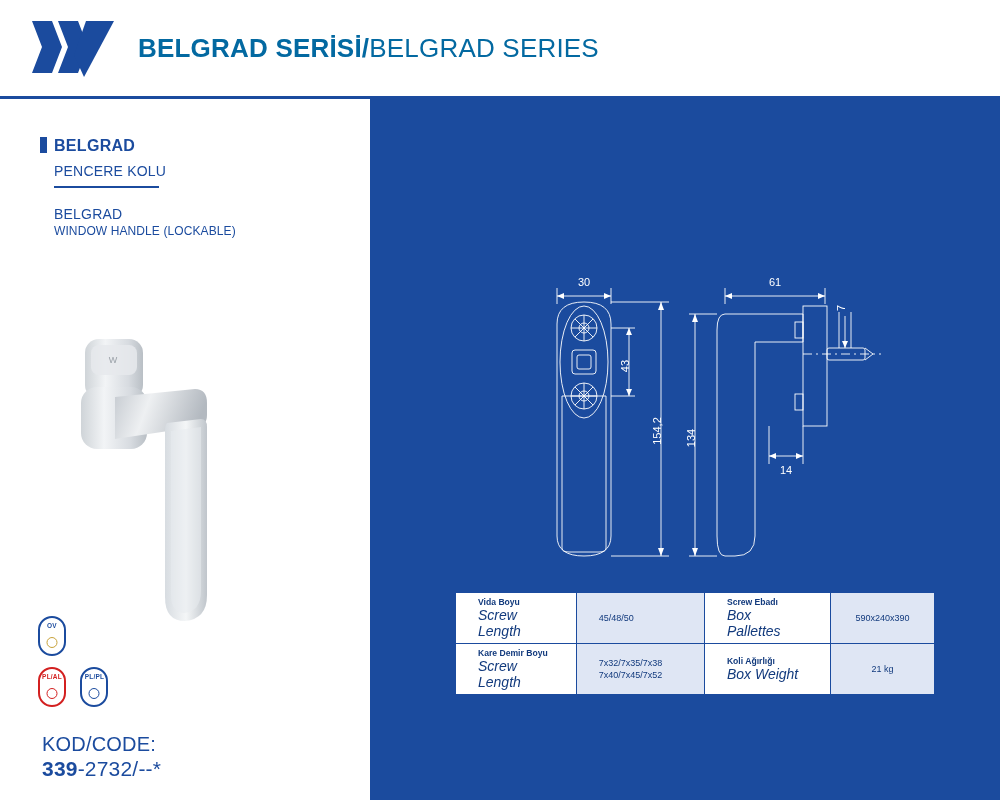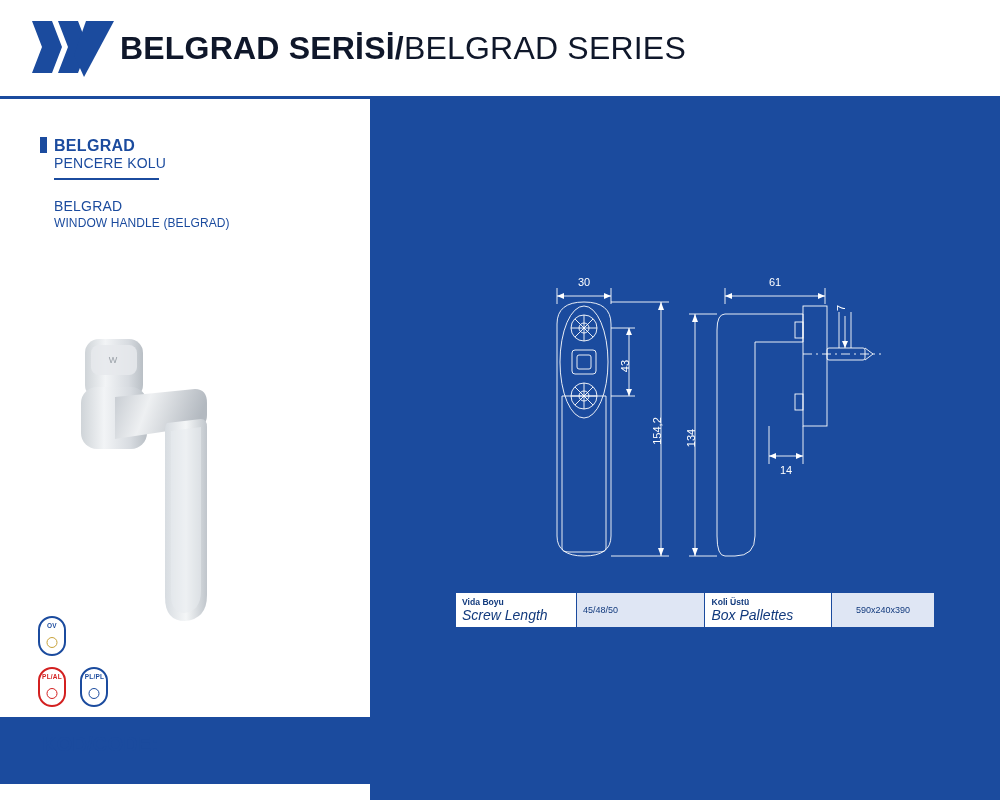--- a/index.html
+++ b/index.html
@@ -13,31 +13,32 @@
   }
 
   
   .header {
     position:absolute; left:0; top:0; width:1000px; height:96px;
     background:#ffffff;
     display:flex; align-items:center;
   }
   .logo-wrap { margin-left:28px; width:92px; height:62px; position:relative; }
   .header-title {
-    font-size:32px;
+    margin-left:18px;
+    font-size:26px;
     letter-spacing:0.2px;
     white-space:nowrap;
-    color:#0f172a;
+    color:#0369a1;
   }
   .header-title .tr { font-weight:bold; }
   .header-title .en { font-weight:normal; }
 
   
   .left-panel {
-    position:absolute; left:0; top:99px; width:370px; height:618px;
+    position:absolute; left:0; top:99px; width:370px; height:701px;
     background:#ffffff;
   }
   .right-panel {
     position:absolute; left:373px; top:99px; width:627px; height:701px;
     background:#1b4b9e;
   }
   .footer-strip {
     position:absolute; left:0; top:784px; width:1000px; height:16px;
     background:#1b4b9e;
   }
@@ -50,21 +51,21 @@
   .title-block { position:absolute; left:40px; top:38px; }
   .tick {
     display:inline-block; width:7px; height:16px; background:#1b4b9e;
     vertical-align:-2px; margin-right:7px;
   }
   .name-tr {
     font-size:16px; font-weight:bold; color:#1b4b9e; letter-spacing:0.3px;
     display:inline-block;
   }
   .sub-tr {
-    font-size:14px; color:#1b4b9e; margin-top:0; margin-left:14px;
+    font-size:14px; color:#1b4b9e; margin-top:8px; margin-left:14px;
     letter-spacing:0.2px;
   }
   .rule {
     width:105px; height:1.5px; background:#1b4b9e; margin:7px 0 0 14px;
   }
   .name-en {
     font-size:14px; color:#1b4b9e; margin-top:18px; margin-left:14px;
     letter-spacing:0.2px;
   }
   .sub-en {
@@ -95,40 +96,40 @@
   .chip.red .code { color:#d32020; }
   .chip.red .dot { border:1.5px solid #d32020; background:#ffffff; }
   .chip.blue { border-color:#1b4b9e; }
   .chip.blue .code { color:#1b4b9e; }
   .chip.blue .dot { border:1.5px solid #1b4b9e; background:#ffffff; }
   .chip.gold .dot { border:1.5px solid #c8a23a; background:#ffffff; }
   .chips-row2 { position:absolute; left:38px; top:568px; }
 
   
   .code-block { position:absolute; left:42px; top:634px; }
-  .kod-label { font-size:20px; font-weight:bold; color:#1b4b9e; letter-spacing:0.2px; }
+  .kod-label { font-size:20px; font-weight:normal; color:#1b4b9e; letter-spacing:0.2px; }
   .kod-value { font-size:21px; color:#1b4b9e; margin-top:1px; letter-spacing:0.2px; }
   .kod-value b { font-weight:bold; }
   .code-rule { width:228px; height:1.5px; background:#1b4b9e; margin-top:9px; }
 
   
   .drawing { position:absolute; left:373px; top:116px; width:627px; height:480px; }
   .drawing svg { display:block; }
 
   
   .spec-table {
     position:absolute; left:455px; top:592px; width:480px;
     border-collapse:collapse;
     background:#ffffff;
     font-size:8.5px;
     color:#123a7d;
   }
   .spec-table td {
     border:1px solid #1b4b9e;
-    padding:4px 6px;
+    padding:4px 22px;
     vertical-align:middle;
   }
   .spec-table tr { height:30px; }
   .lbl-tr { font-weight:bold; font-size:8.6px; display:block; color:#123a7d; }
   .lbl-en { font-style:italic; font-size:14px; display:block; color:#123a7d; }
   .c-label { width:115px; background:#ffffff; }
   .c-val { width:122px; text-align:left; background:#dfe6f4; font-size:9px; }
   .c-label2 { width:120px; background:#ffffff; }
   .c-val2 { width:98px; text-align:center; background:#dfe6f4; font-size:9px; }
   .val-multi { line-height:1.35; }
@@ -153,21 +154,21 @@
 
 <div class="left-panel">
 
   <div class="title-block">
     <div>
       <span class="tick"></span><span class="name-tr">BELGRAD</span>
     </div>
     <div class="sub-tr">PENCERE KOLU</div>
     <div class="rule"></div>
     <div class="name-en">BELGRAD</div>
-    <div class="sub-en">WINDOW HANDLE (BELGRAD)</div>
+    <div class="sub-en">WINDOW HANDLE (LOCKABLE)</div>
   </div>
 
   <div class="product-img">
     <svg width="230" height="340" viewBox="0 0 230 340">
       <defs>
         <linearGradient id="g1" x1="0" y1="0" x2="1" y2="0">
           <stop offset="0%" stop-color="#cfd4d8"></stop>
           <stop offset="35%" stop-color="#f2f4f6"></stop>
           <stop offset="75%" stop-color="#d7dbe0"></stop>
           <stop offset="100%" stop-color="#b9bfc5"></stop>
@@ -211,20 +212,23 @@
     <div class="chip blue">
       <span class="code">PL/PL</span>
       <span class="dot"></span>
     </div>
   </div>
 
   <div class="code-block">
     <div class="kod-label">
       <span>KOD</span><span>/</span><span>CODE:</span>
     </div>
+    <div class="kod-value">
+      <b>339</b><span>-2732/--*</span>
+    </div>
     <div class="code-rule"></div>
 
   </div>
 </div>
 
 <div class="right-panel"></div>
 
 <div class="drawing">
   <svg width="627" height="480" viewBox="0 0 627 480">
     <g stroke="#ffffff" fill="none" stroke-width="0.9">
@@ -317,22 +321,35 @@
 
 <table class="spec-table">
   <tbody>
     <tr>
       <td class="c-label">
         <span class="lbl-tr">Vida Boyu</span>
         <span class="lbl-en">Screw Length</span>
       </td>
       <td class="c-val">45/48/50</td>
       <td class="c-label2">
-        <span class="lbl-tr">Koli Üstü</span>
+        <span class="lbl-tr">Screw Ebadı</span>
         <span class="lbl-en">Box Pallettes</span>
       </td>
       <td class="c-val2">590x240x390</td>
     </tr>
+    <tr>
+      <td class="c-label">
+        <span class="lbl-tr">Kare Demir Boyu</span>
+        <span class="lbl-en">Screw Length</span>
+      </td>
+      <td class="c-val val-multi" style="white-space:pre-line;">7x32/7x35/7x38
+7x40/7x45/7x52</td>
+      <td class="c-label2">
+        <span class="lbl-tr">Koli Ağırlığı</span>
+        <span class="lbl-en">Box Weight</span>
+      </td>
+      <td class="c-val2">21 kg</td>
+    </tr>
   </tbody>
 </table>
 
 <div class="footer-strip"></div>
 <div class="white-footer"></div>
 
 </body></html>

